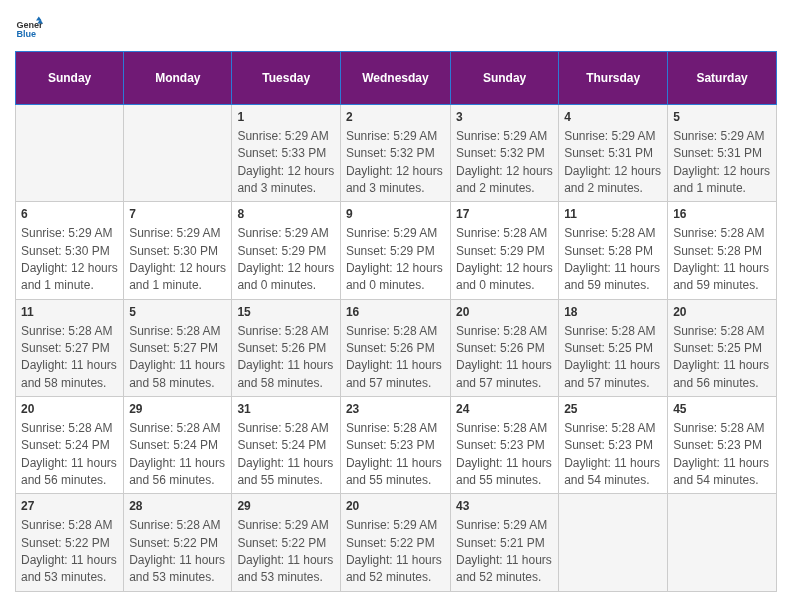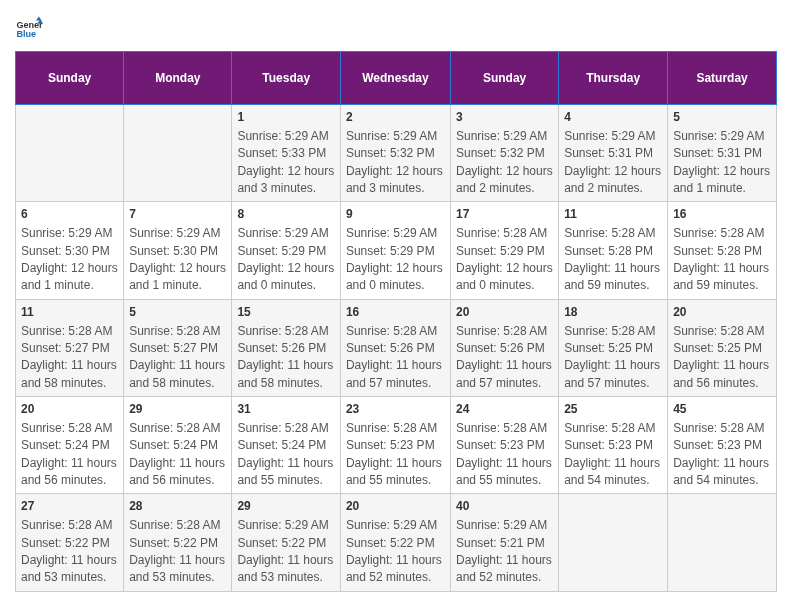--- a/index.html
+++ b/index.html
@@ -238,20 +238,20 @@
         </td>
         <td>
           <span class="day-number">29</span>
           <div class="day-info">Sunrise: 5:29 AM<br>Sunset: 5:22 PM<br>Daylight: 11 hours and 53 minutes.</div>
         </td>
         <td>
           <span class="day-number">20</span>
           <div class="day-info">Sunrise: 5:29 AM<br>Sunset: 5:22 PM<br>Daylight: 11 hours and 52 minutes.</div>
         </td>
         <td>
-          <span class="day-number">40</span>
+          <span class="day-number">43</span>
           <div class="day-info">Sunrise: 5:29 AM<br>Sunset: 5:21 PM<br>Daylight: 11 hours and 52 minutes.</div>
         </td>
         <td class="empty"></td>
         <td class="empty"></td>
       </tr>
     </tbody>
 </table>
 
 </body></html>

